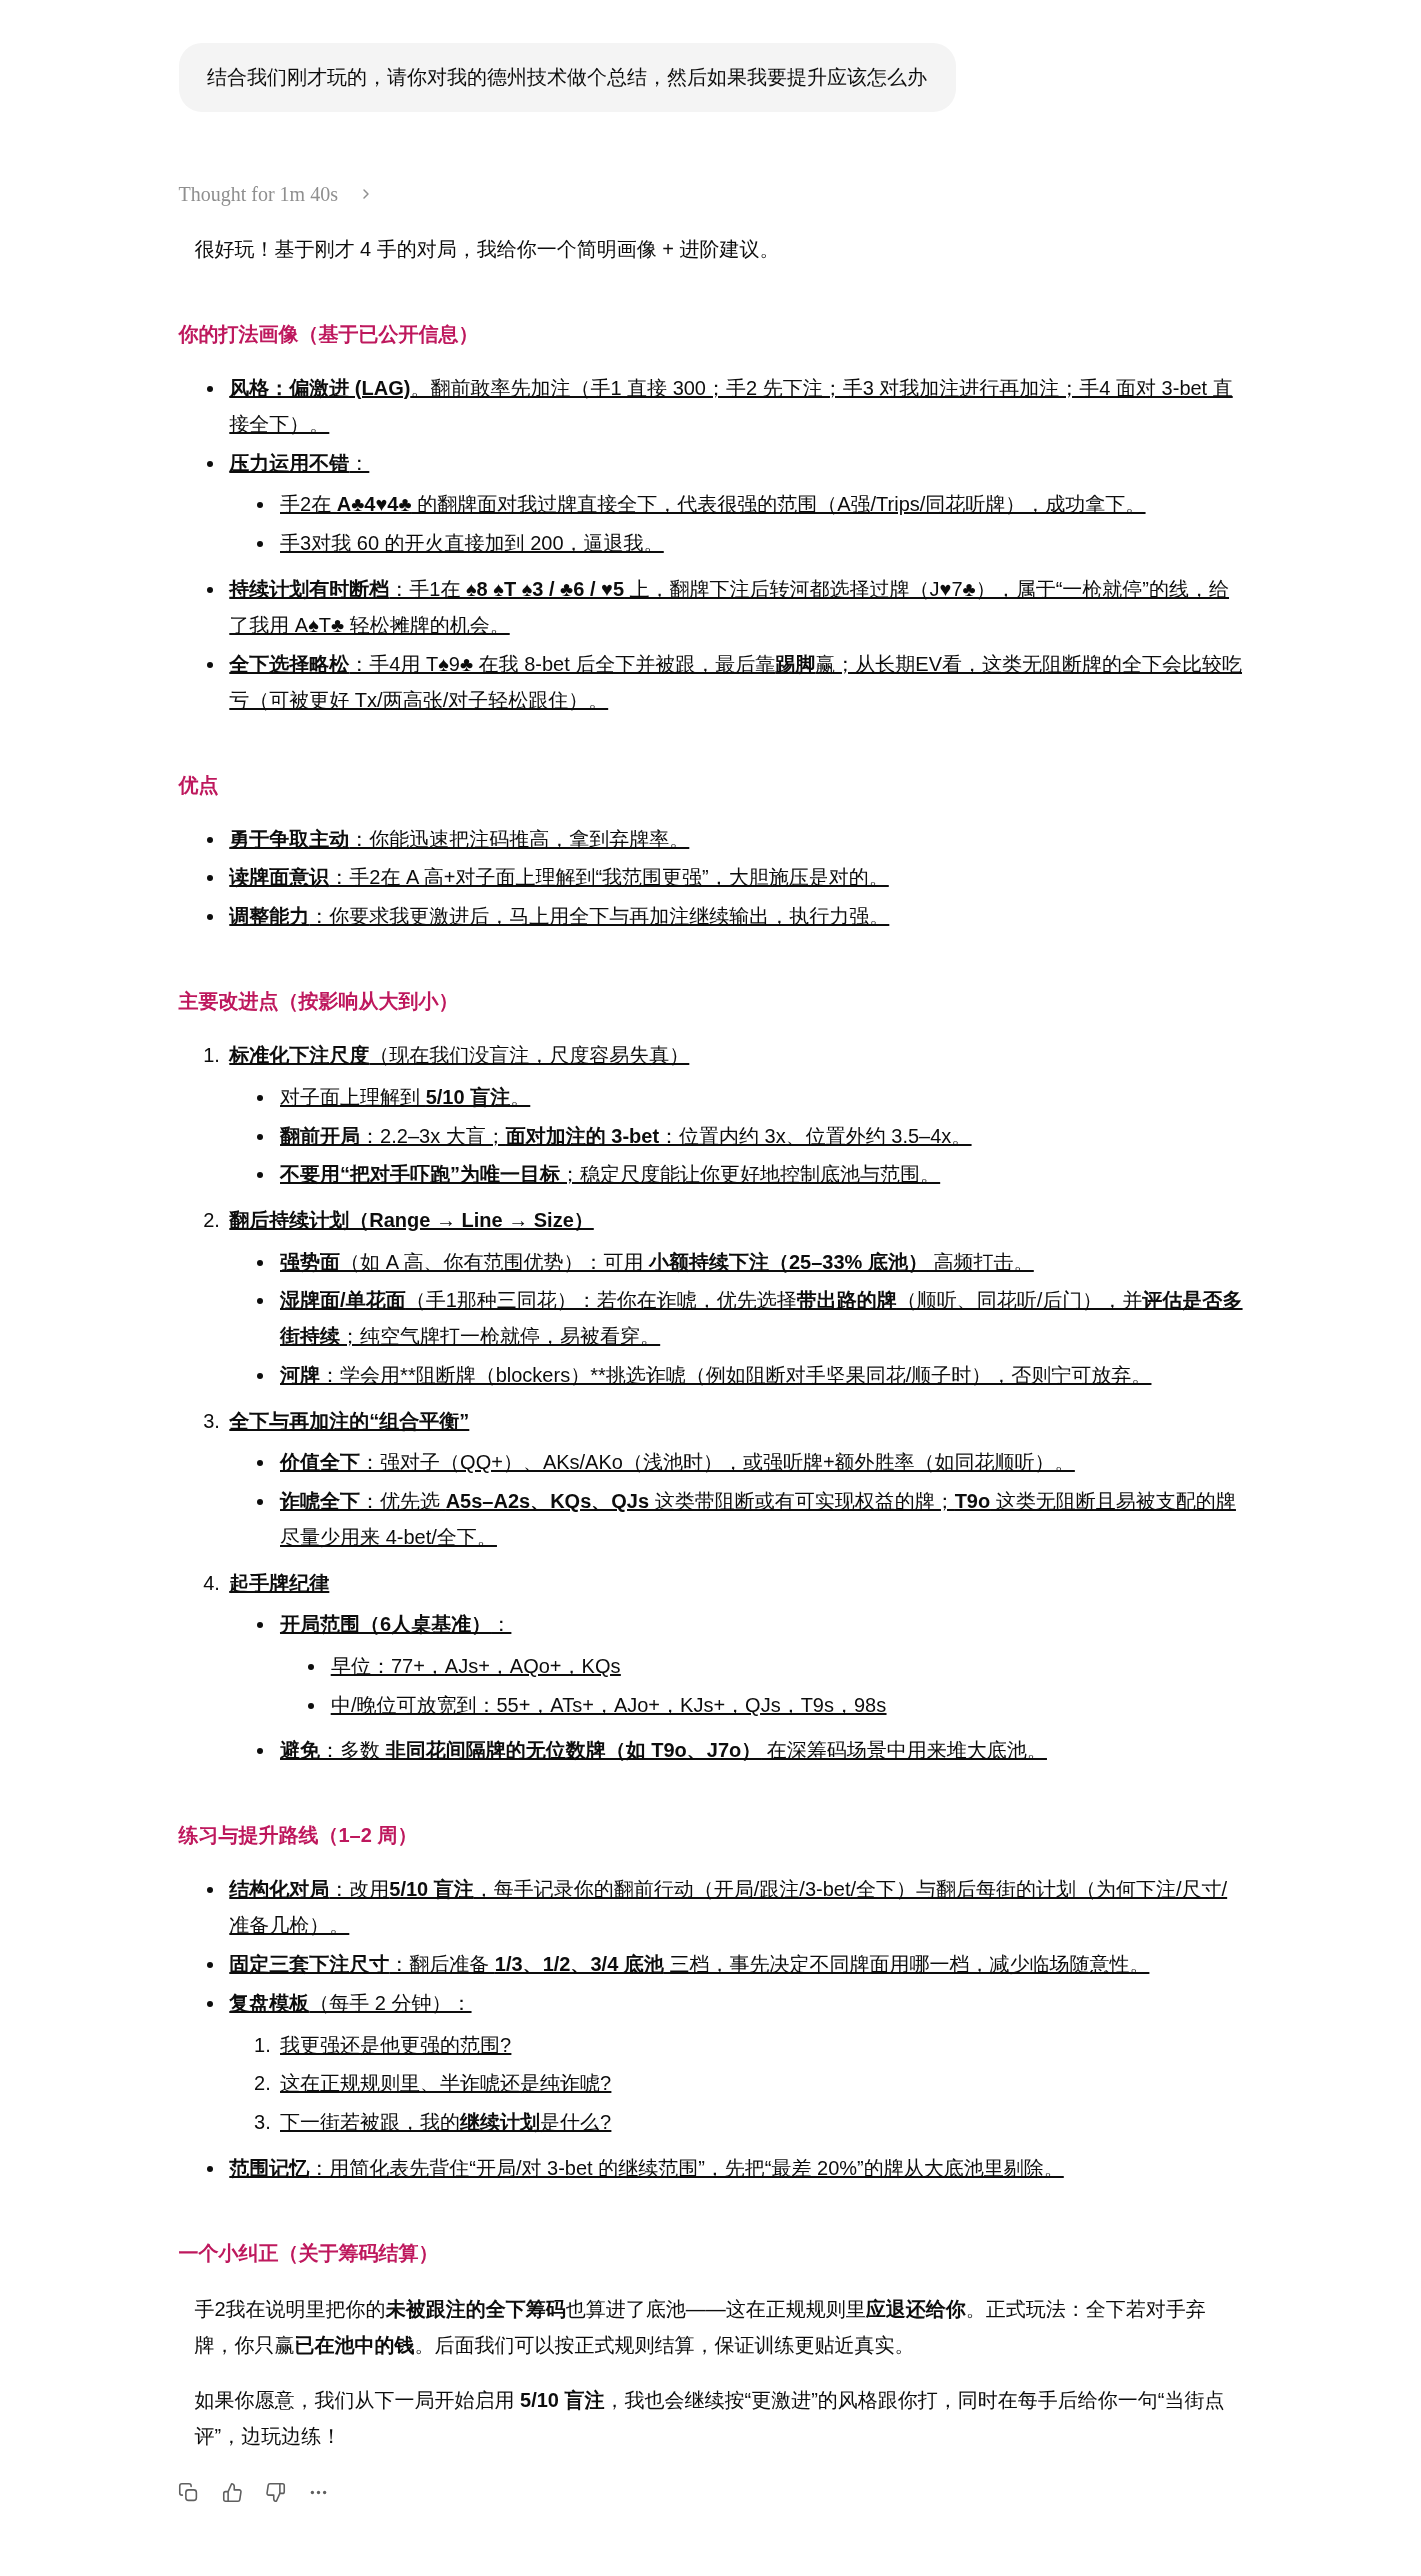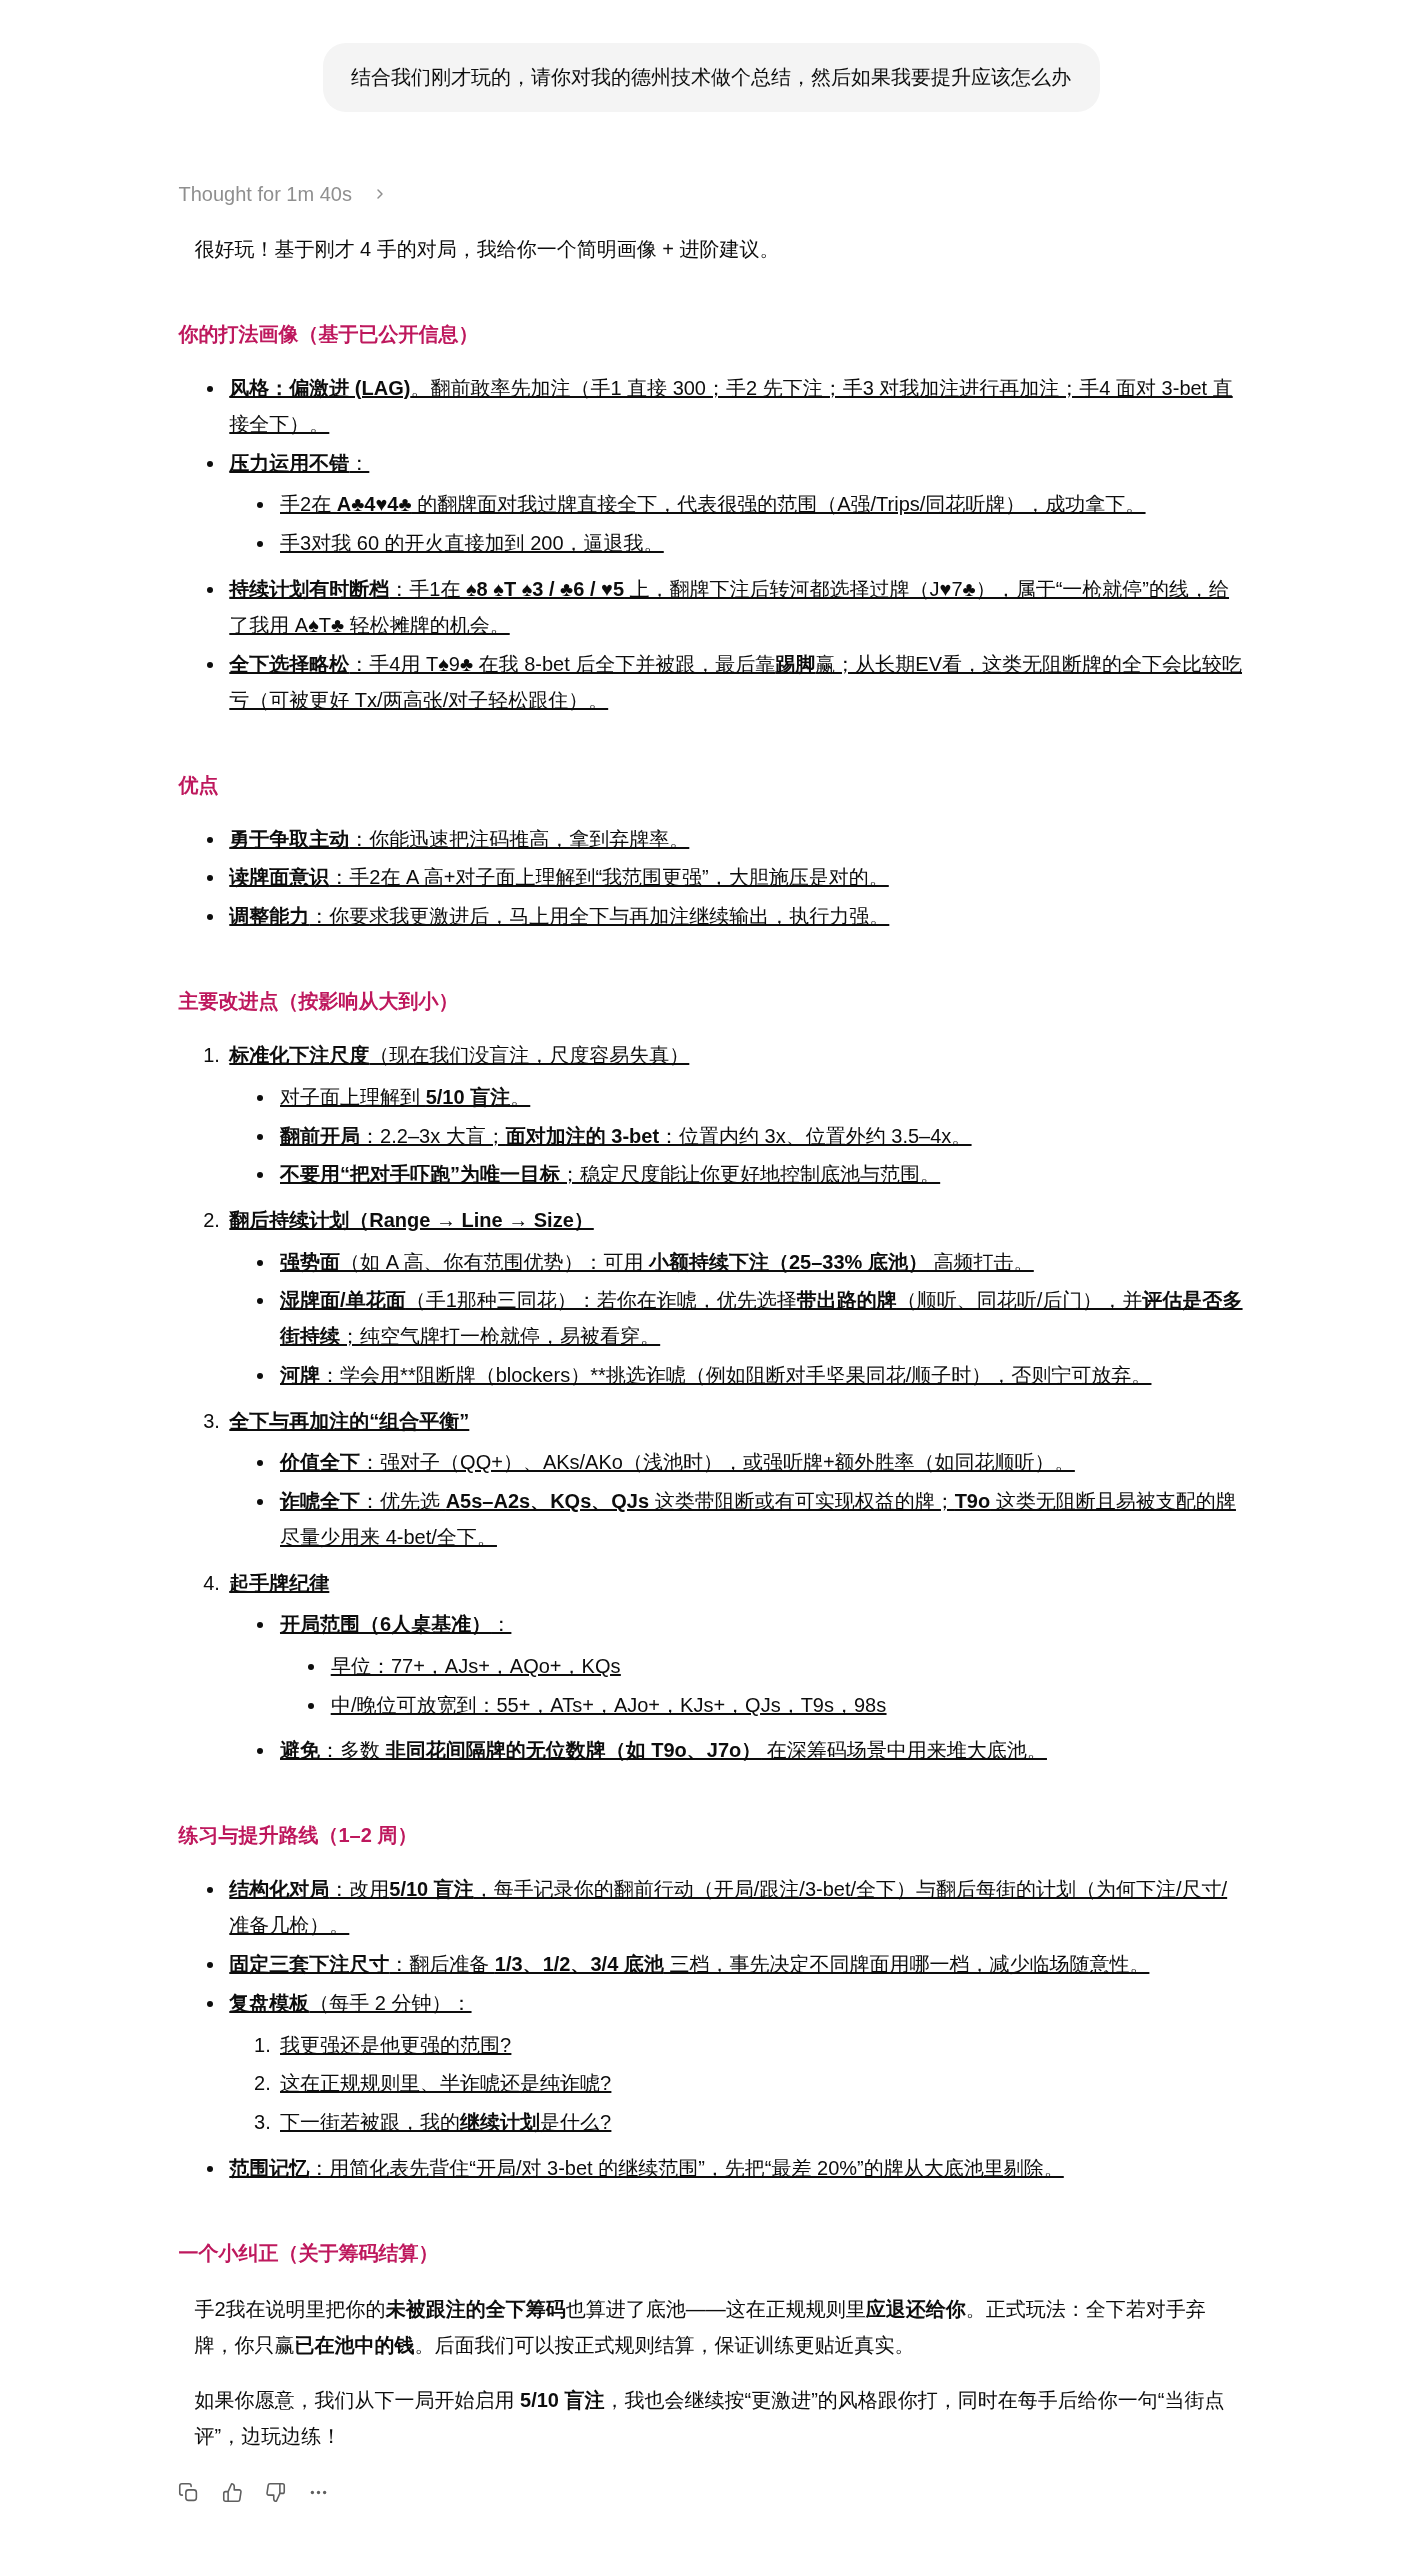--- a/index.html
+++ b/index.html
@@ -4,32 +4,32 @@
 <style>
   html,body{margin:0;padding:0;}
   body{
     width:1422px;height:2576px;overflow:hidden;background:#ffffff;
     font-family:"Liberation Sans","DejaVu Sans",sans-serif;
     color:#0d0d0d;font-size:20px;line-height:36px;
     -webkit-font-smoothing:antialiased;
   }
   .conv{width:1065px;margin:0 auto;padding-top:43px;}
   
-  .user-row{display:flex;justify-content:center;}
+  .user-row{display:flex;justify-content:flex-start;}
   .user-bubble{
     background:#f4f4f4;border-radius:23px;
     padding:18px 28.5px;max-width:725px;
     font-size:20px;line-height:33px;
   }
   
   .thought-row{
     display:inline-flex;align-items:center;gap:20px;
     margin-top:68px;color:#8f8f8f;font-size:20px;line-height:28.5px;
     cursor:pointer;background:none;border:none;padding:0;
-    font-family:Liberation Sans, sans-serif;
+    font-family:Liberation Serif, serif;
   }
   .thought-row svg{display:block;}
   
   .assistant{margin-top:3.8px;}
   .assistant p{margin:19px 16px;}
   .assistant h2{
     font-size:20px;line-height:38px;font-weight:700;
     margin:48px 0 17px 0;color:#be185d;
   }
   .assistant ul,.assistant ol{

